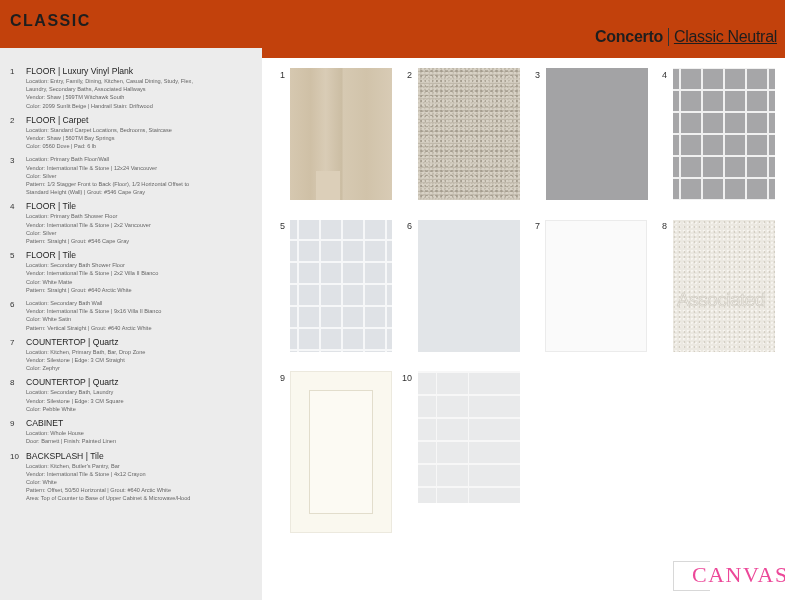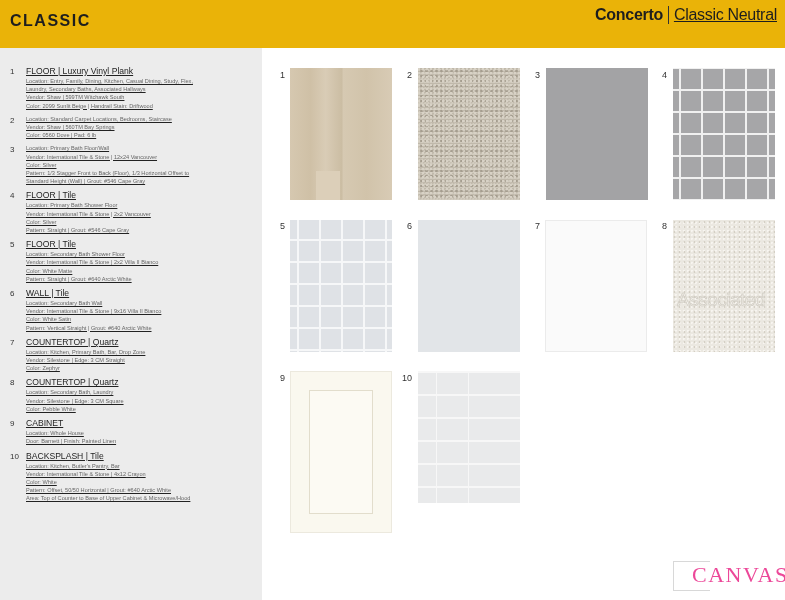--- a/index.html
+++ b/index.html
@@ -1,41 +1,41 @@
 <!DOCTYPE html>
 <html><head>
 <meta charset="utf-8">
 <style>
   * { box-sizing: border-box; margin: 0; padding: 0; }
   html, body { width: 785px; height: 600px; overflow: hidden; background: #ffffff; }
   body { font-family: "Liberation Sans", sans-serif; color: #222; position: relative; }
 
   .header {
-    position: absolute; left: 0; top: 0; width: 785px; height: 48px;
-    background: #eab308;
+    position: absolute; left: 0; top: 0; width: 785px; height: 58px;
+    background: #c2410c;
   }
   .header .brand {
     position: absolute; left: 10px; top: 12px;
     font-size: 16px; font-weight: bold; letter-spacing: 1.5px; color: #1e1e1e;
   }
   .header .collection {
-    position: absolute; right: 8px; top: 6px; font-size: 16px; color: #1e1e1e;
+    position: absolute; right: 8px; top: 28px; font-size: 16px; color: #1e1e1e;
     display: flex; align-items: center;
   }
   .header .collection .name { font-weight: bold; letter-spacing: -0.3px; }
   .header .collection .sep { display: inline-block; width: 1px; height: 18px; background: #333; margin: 0 5px; }
   .header .collection .scheme { font-weight: normal; letter-spacing: -0.3px; text-decoration: underline; }
 
   .left-panel {
     position: absolute; left: 0; top: 48px; width: 262px; height: 552px;
     background: #ececec; padding: 18px 8px 0 10px;
   }
   .spec { display: flex; margin-bottom: 5px; }
   .spec .num { width: 16px; font-size: 8px; color: #333; padding-top: 1px; flex-shrink: 0; }
-  .spec .body { flex: 1; text-decoration: underline; }
+  .spec .body { flex: 1; }
   .spec .title { font-size: 8.6px; color: #1e1e1e; margin-bottom: 1px; }
   .spec .line { font-size: 5.6px; color: #666; line-height: 8.2px; }
   .swatch { position: absolute; }
   .swatch .label { position: absolute; font-size: 9px; color: #333; }
   .swatch .tile { position: absolute; }
 
   .s1 .tile { background: linear-gradient(90deg, #d6c8b0 0%, #cfc0a6 20%, #d9ccb6 35%, #cbbda3 51%, #d6c9b2 52%, #d1c3aa 75%, #d8cbb5 100%); }
   .s1 .tile::after { content: ""; position: absolute; left: 25%; top: 78%; width: 24%; height: 22%; background: #dccfb9; }
   .s2 .tile {
     background-color: #c0b9ab;
@@ -125,20 +125,21 @@
       <div class="title">FLOOR | Luxury Vinyl Plank</div>
       <div class="line">Location: Entry, Family, Dining, Kitchen, Casual Dining, Study, Flex,</div>
       <div class="line">Laundry, Secondary Baths, Associated Hallways</div>
       <div class="line">Vendor: Shaw | 599TM Witchawk South</div>
       <div class="line">Color: 2099 Sunlit Beige | Handrail Stain: Driftwood</div>
     </div>
   </div>
   <div class="spec">
     <div class="num">2</div>
     <div class="body">
+      <div class="title">FLOOR | Carpet</div>
       <div class="line">Location: Standard Carpet Locations, Bedrooms, Staircase</div>
       <div class="line">Vendor: Shaw | 560TM Bay Springs</div>
       <div class="line">Color: 0560 Dove | Pad: 6 lb</div>
     </div>
   </div>
   <div class="spec">
     <div class="num">3</div>
     <div class="body">
       <div class="line">Location: Primary Bath Floor/Wall</div>
       <div class="line">Vendor: International Tile &amp; Stone | 12x24 Vancouver</div>
@@ -163,21 +164,20 @@
       <div class="title">FLOOR | Tile</div>
       <div class="line">Location: Secondary Bath Shower Floor</div>
       <div class="line">Vendor: International Tile &amp; Stone | 2x2 Villa II Bianco</div>
       <div class="line">Color: White Matte</div>
       <div class="line">Pattern: Straight | Grout: #640 Arctic White</div>
     </div>
   </div>
   <div class="spec">
     <div class="num">6</div>
     <div class="body">
-      <div class="title">WALL | Tile</div>
       <div class="line">Location: Secondary Bath Wall</div>
       <div class="line">Vendor: International Tile &amp; Stone | 9x16 Villa II Bianco</div>
       <div class="line">Color: White Satin</div>
       <div class="line">Pattern: Vertical Straight | Grout: #640 Arctic White</div>
     </div>
   </div>
   <div class="spec">
     <div class="num">7</div>
     <div class="body">
       <div class="title">COUNTERTOP | Quartz</div>

